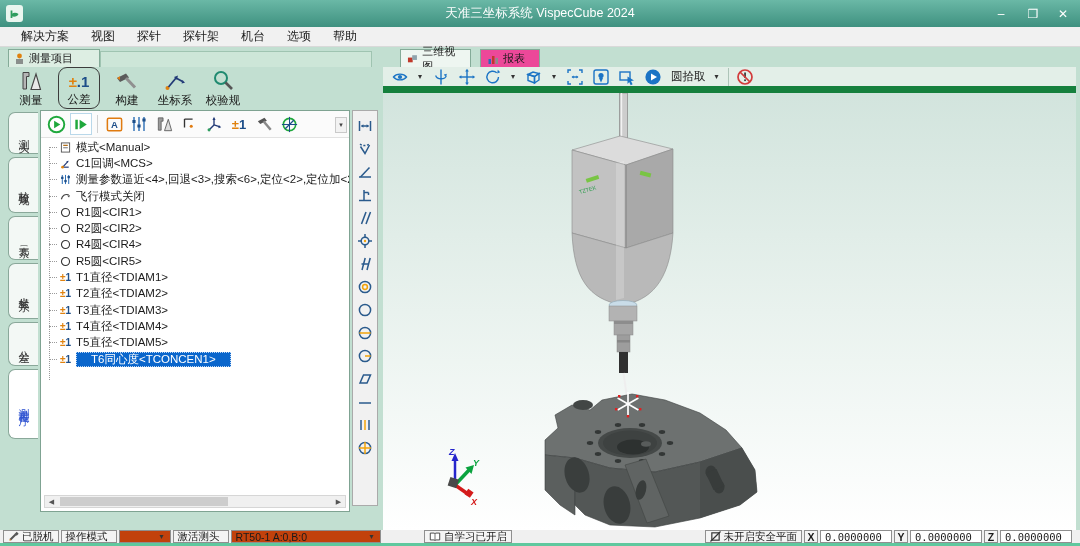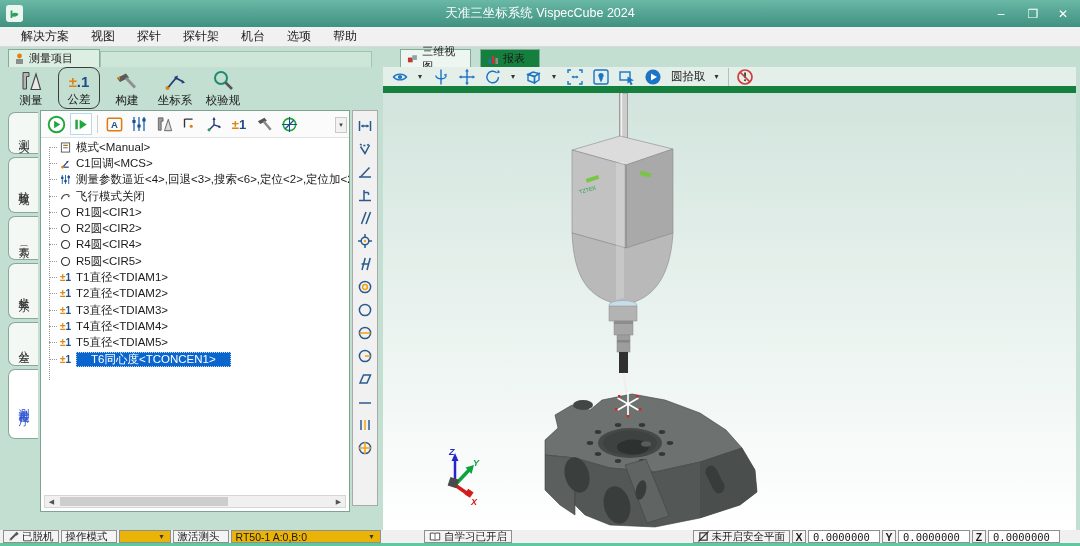--- a/index.html
+++ b/index.html
@@ -48,41 +48,41 @@
 .harrow{width:13px;height:11px;display:flex;align-items:center;justify-content:center;font-size:7px;color:#555}
 .hthumb{position:absolute;left:15px;width:168px;height:9px;background:#cdcdcd}
 
 .tolcol{left:352px;top:110px;width:26px;height:396px;background:#f1f1f1;border:1px solid #aaaaaa;display:flex;flex-direction:column;align-items:center;padding-top:7px;gap:7px}
 .tol{width:16px;height:16px}
 .tolsvg line,.tolsvg path,.tolsvg circle,.tolsvg polygon{stroke:#2a5a8c;stroke-width:1.5;fill:none}
 .tolsvg .f{fill:#2a5a8c;stroke:none}
 .tolsvg .y{stroke:#f2a30a}
 .tolsvg .yf{fill:#f2a30a;stroke:none}
 
-.rtab{top:49px;height:18px;border:1px solid #84ab98;border-bottom:none;display:flex;align-items:center;gap:4px;padding:0 6px;font-size:11px;background:#15803d}
+.rtab{top:49px;height:18px;border:1px solid #84ab98;border-bottom:none;display:flex;align-items:center;gap:4px;padding:0 6px;font-size:11px;background:#ec4899}
 .rtab.sel{background:#eef6f1}
 
 .vptoolbar{left:383px;top:67px;width:693px;height:26px;background:#e3efe8;border-bottom:7px solid #15803d;display:flex;align-items:center;gap:7px;padding-left:7px}
 .vt{width:19px;height:19px;display:flex;align-items:center;justify-content:center}
 .vt svg line,.vt svg path,.vt svg circle,.vt svg rect,.vt svg polygon{stroke:#1b74c5;stroke-width:1.4;fill:none}
 .vt svg .bf{fill:#1b74c5;stroke:none}
 .caret{font-size:8px;color:#333;width:8px;display:inline-flex;justify-content:center}
 .caret::after{content:"▾"}
 .vtsep{width:1px;height:18px;background:#adc4b8}
 .vtlabel{font-size:11.5px;color:#222;margin-left:2px}
 
 .viewport{left:383px;top:93px;width:693px;height:437px}
 
 .statusbar{left:0;top:530px;width:1080px;height:13px;background:#f0f0f0;display:flex;align-items:center;font-size:10.5px}
 .scell{height:13px;border:1px solid #8f8f8f;background:#f4f4f4;display:flex;align-items:center;padding:0 4px;gap:3px;white-space:nowrap}
-.scell.dd{background:#eab308;justify-content:space-between}
+.scell.dd{background:#c2410c;justify-content:space-between}
 .scell.val{font-family:"DejaVu Sans Mono",monospace;background:#fff}
 .sgroup-left{position:absolute;left:3px;display:flex;gap:2px}
 .sgroup-mid{position:absolute;left:424px;display:flex}
-.sgroup-right{position:absolute;right:20px;display:flex;gap:2px}
+.sgroup-right{position:absolute;right:8px;display:flex;gap:2px}
 .bottomstrip{left:0;top:543px;width:1080px;height:3px;background:#5fc89e}
 .bold{font-weight:bold}
 </style>
 </head>
 <body>
 
 <div class="abs titlebar">
   <div class="appicon">
     <svg width="12" height="12" viewBox="0 0 12 12">
         <path d="M2.5 10V2.5" stroke="#2f9e5f" stroke-width="1.8" fill="none"></path>

